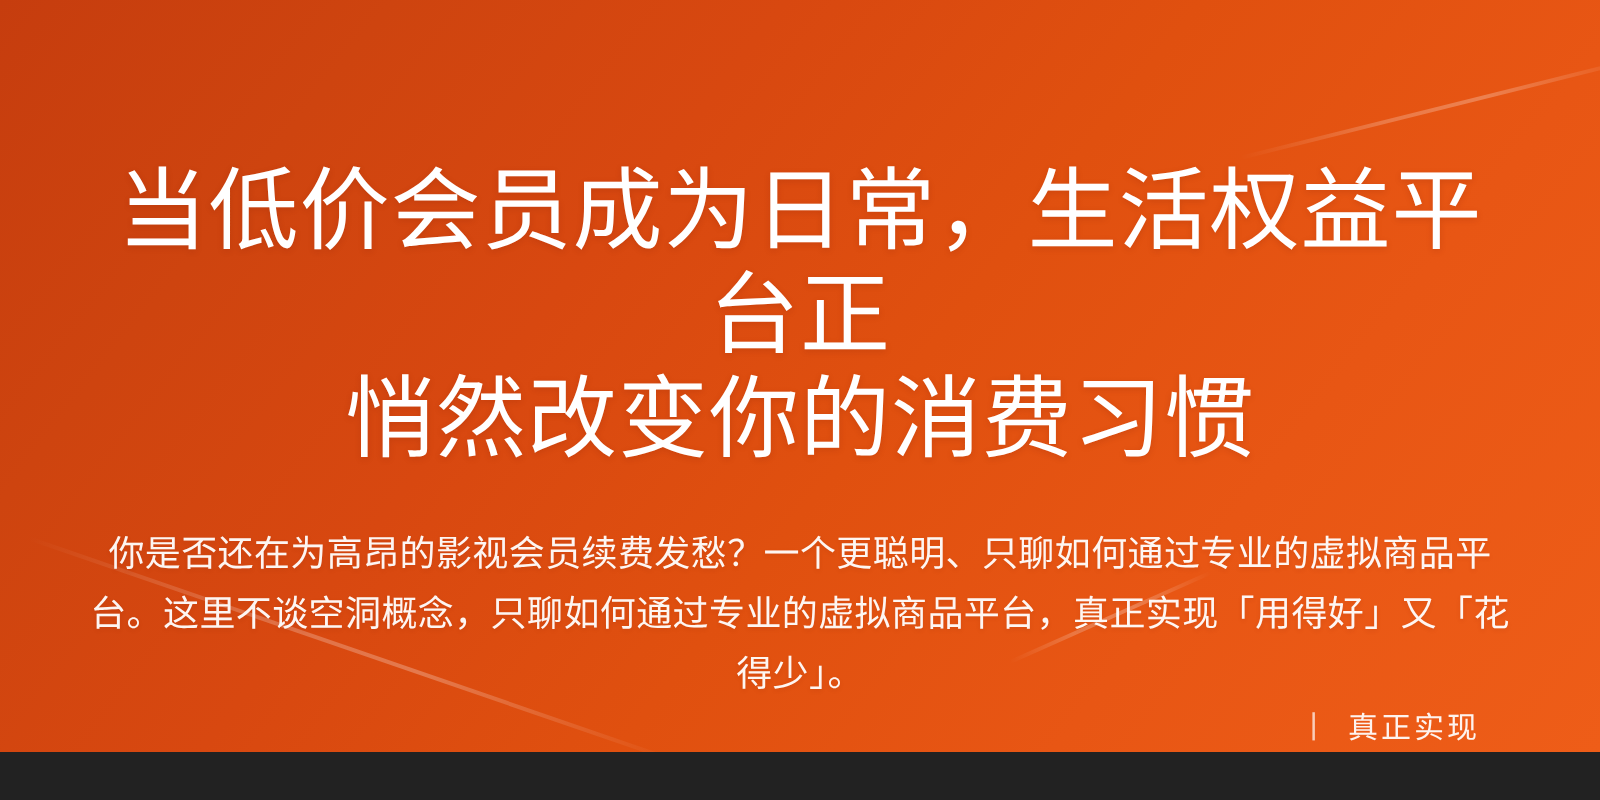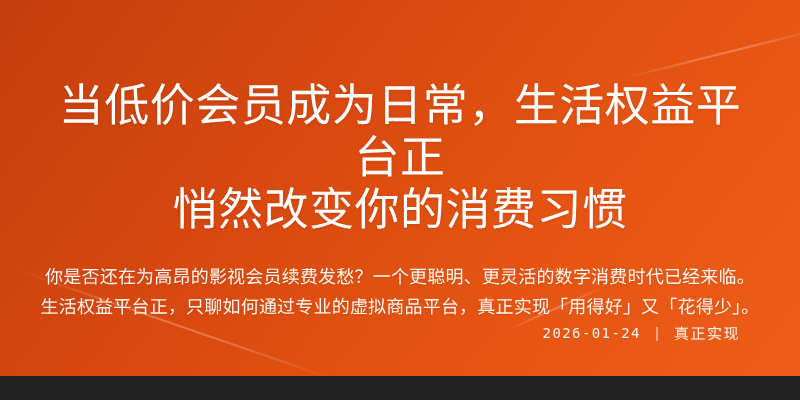--- a/index.html
+++ b/index.html
@@ -130,22 +130,21 @@
 
   <div class="streak streak-tr"></div>
   <div class="streak streak-bl"></div>
   <div class="streak streak-mid"></div>
 
   <div class="content">
 
     <h1 class="title">当低价会员成为日常，生活权益平台正
 悄然改变你的消费习惯</h1>
 
-    <p class="subtitle">你是否还在为高昂的影视会员续费发愁？一个更聪明、更灵活的数字消费时代已经来临。生活权益平台正，只聊如何通过专业的虚拟商品平台，真正实现「用得好」又「花得少」。</p>
+    <p class="subtitle">你是否还在为高昂的影视会员续费发愁？一个更聪明、只聊如何通过专业的虚拟商品平台。这里不谈空洞概念，只聊如何通过专业的虚拟商品平台，真正实现「用得好」又「花得少」。</p>
 
     <div class="footer">
-      <span class="footer-date">2026-01-24</span>
       <span class="footer-sep">|</span>
       <span class="footer-author">真正实现</span>
     </div>
 
   </div>
 </div>
 
 </body></html>

